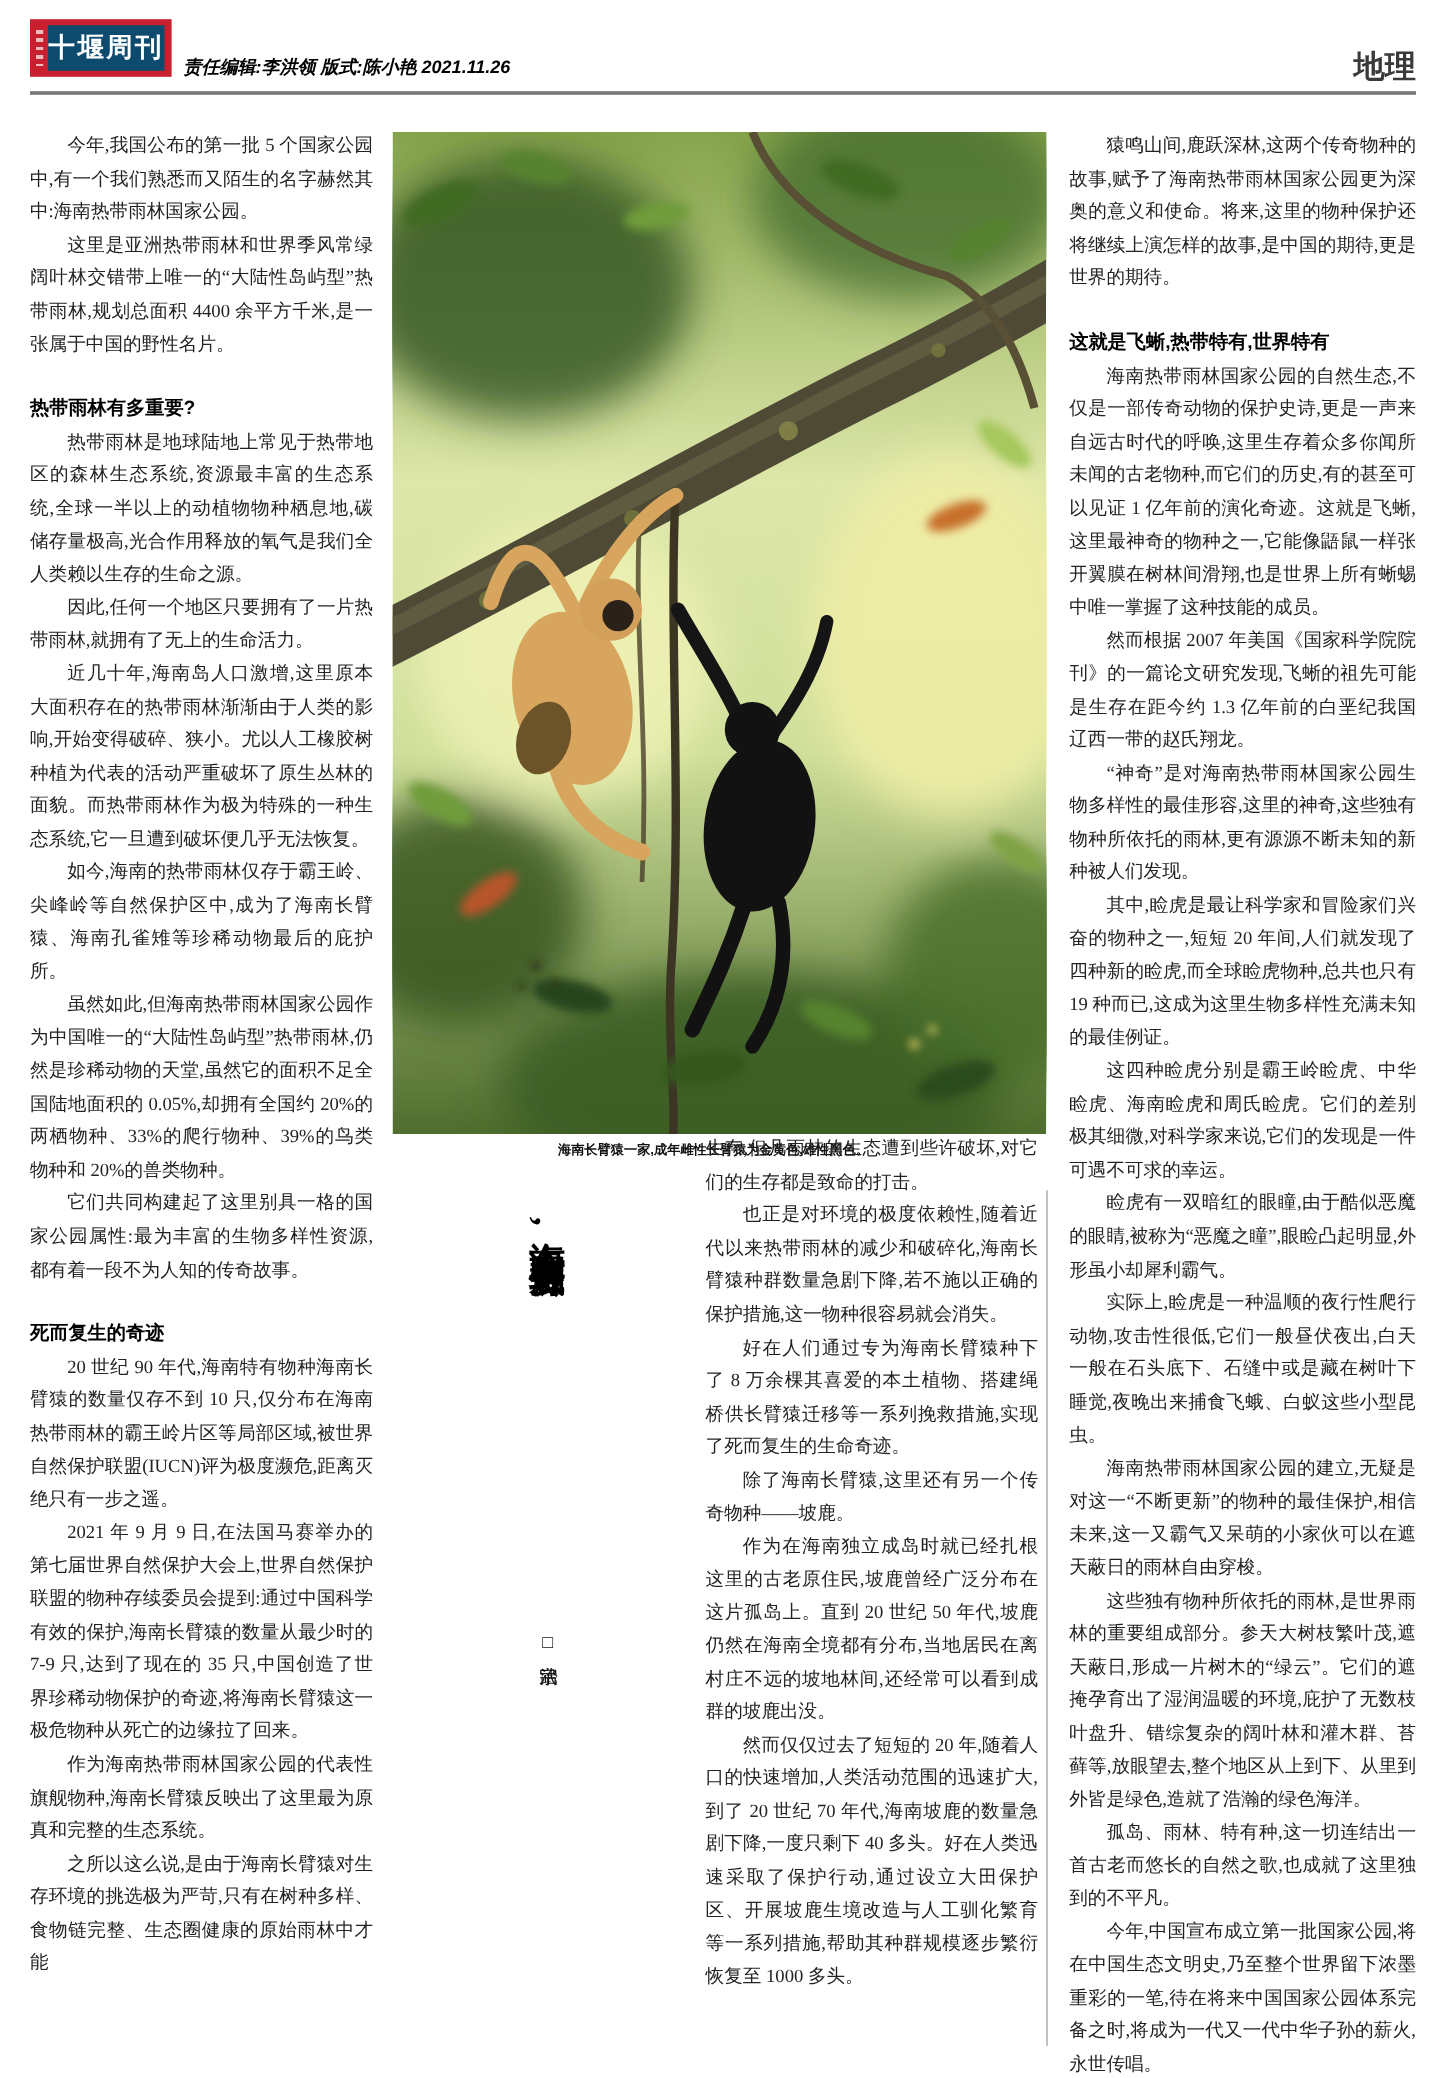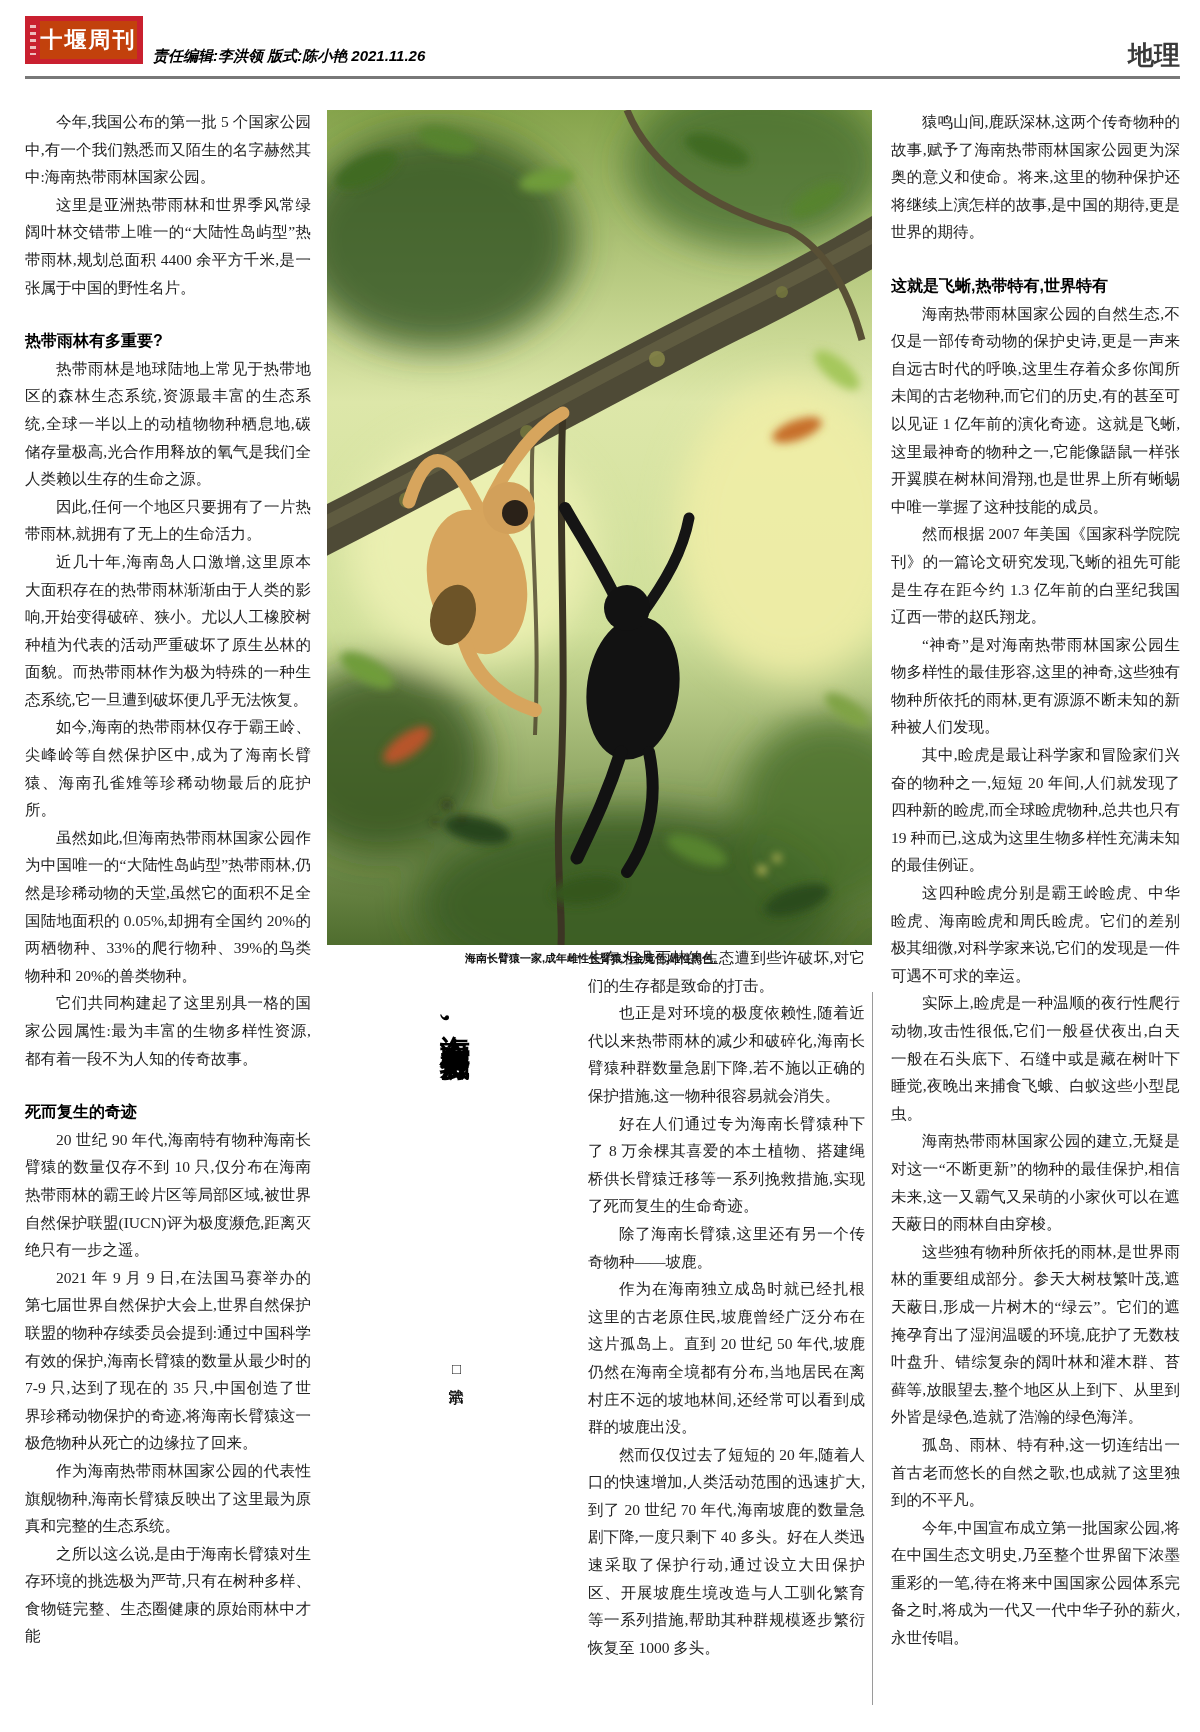--- a/index.html
+++ b/index.html
@@ -7,21 +7,21 @@
   .page {
     position:relative; width:1200px; height:1732px; margin:0 auto;
     background:#ffffff; overflow:hidden;
     font-family:"Liberation Serif", serif; color:#1e1e1e;
   }
   
   .logo { position:absolute; left:25px; top:16px; width:118px; height:48px;
           background:#c9202f; padding:5px 6px 5px 15px; }
   .logo-side { position:absolute; left:5px; top:9px; width:6px; height:30px;
           background:repeating-linear-gradient(#f4d7d7 0 3px, rgba(0,0,0,0) 3px 7px); opacity:.85; }
-  .logo-inner { width:100%; height:100%; background:#c2410c; color:#ffffff;
+  .logo-inner { width:100%; height:100%; background:#0c4a6e; color:#ffffff;
           display:flex; align-items:center; justify-content:center;
           font-family:"Liberation Serif", serif; font-weight:bold; font-size:22px; letter-spacing:2px;
           white-space:nowrap; }
   .hmeta { position:absolute; left:153px; top:47px;
           font-family:"Liberation Sans", sans-serif; font-weight:bold; font-style:italic;
           font-size:15px; color:#000; white-space:nowrap; }
   .hsection { position:absolute; right:20px; top:38px;
           font-family:Liberation Mono, monospace; font-weight:bold; font-size:26px; color:#3a3a3a; }
   .hrule { position:absolute; left:25px; top:76px; width:1155px; height:3px; background:#787878; }
   
@@ -179,20 +179,21 @@
 
   <div class="col col-right">
 
   <div class="blk p">猿鸣山间,鹿跃深林,这两个传奇物种的故事,赋予了海南热带雨林国家公园更为深奥的意义和使命。将来,这里的物种保护还将继续上演怎样的故事,是中国的期待,更是世界的期待。</div>
       <div class="blk h">这就是飞蜥,热带特有,世界特有</div>
       <div class="blk p">海南热带雨林国家公园的自然生态,不仅是一部传奇动物的保护史诗,更是一声来自远古时代的呼唤,这里生存着众多你闻所未闻的古老物种,而它们的历史,有的甚至可以见证 1 亿年前的演化奇迹。这就是飞蜥,这里最神奇的物种之一,它能像鼯鼠一样张开翼膜在树林间滑翔,也是世界上所有蜥蜴中唯一掌握了这种技能的成员。</div>
       <div class="blk p">然而根据 2007 年美国《国家科学院院刊》的一篇论文研究发现,飞蜥的祖先可能是生存在距今约 1.3 亿年前的白垩纪我国辽西一带的赵氏翔龙。</div>
       <div class="blk p">“神奇”是对海南热带雨林国家公园生物多样性的最佳形容,这里的神奇,这些独有物种所依托的雨林,更有源源不断未知的新种被人们发现。</div>
       <div class="blk p">其中,睑虎是最让科学家和冒险家们兴奋的物种之一,短短 20 年间,人们就发现了四种新的睑虎,而全球睑虎物种,总共也只有 19 种而已,这成为这里生物多样性充满未知的最佳例证。</div>
       <div class="blk p">这四种睑虎分别是霸王岭睑虎、中华睑虎、海南睑虎和周氏睑虎。它们的差别极其细微,对科学家来说,它们的发现是一件可遇不可求的幸运。</div>
+      <div class="blk p">睑虎有一双暗红的眼瞳,由于酷似恶魔的眼睛,被称为“恶魔之瞳”,眼睑凸起明显,外形虽小却犀利霸气。</div>
       <div class="blk p">实际上,睑虎是一种温顺的夜行性爬行动物,攻击性很低,它们一般昼伏夜出,白天一般在石头底下、石缝中或是藏在树叶下睡觉,夜晚出来捕食飞蛾、白蚁这些小型昆虫。</div>
       <div class="blk p">海南热带雨林国家公园的建立,无疑是对这一“不断更新”的物种的最佳保护,相信未来,这一又霸气又呆萌的小家伙可以在遮天蔽日的雨林自由穿梭。</div>
       <div class="blk p">这些独有物种所依托的雨林,是世界雨林的重要组成部分。参天大树枝繁叶茂,遮天蔽日,形成一片树木的“绿云”。它们的遮掩孕育出了湿润温暖的环境,庇护了无数枝叶盘升、错综复杂的阔叶林和灌木群、苔藓等,放眼望去,整个地区从上到下、从里到外皆是绿色,造就了浩瀚的绿色海洋。</div>
       <div class="blk p">孤岛、雨林、特有种,这一切连结出一首古老而悠长的自然之歌,也成就了这里独到的不平凡。</div>
       <div class="blk p">今年,中国宣布成立第一批国家公园,将在中国生态文明史,乃至整个世界留下浓墨重彩的一笔,待在将来中国国家公园体系完备之时,将成为一代又一代中华子孙的薪火,永世传唱。</div>
     </div>
 
 </div>
 
 </body></html>

